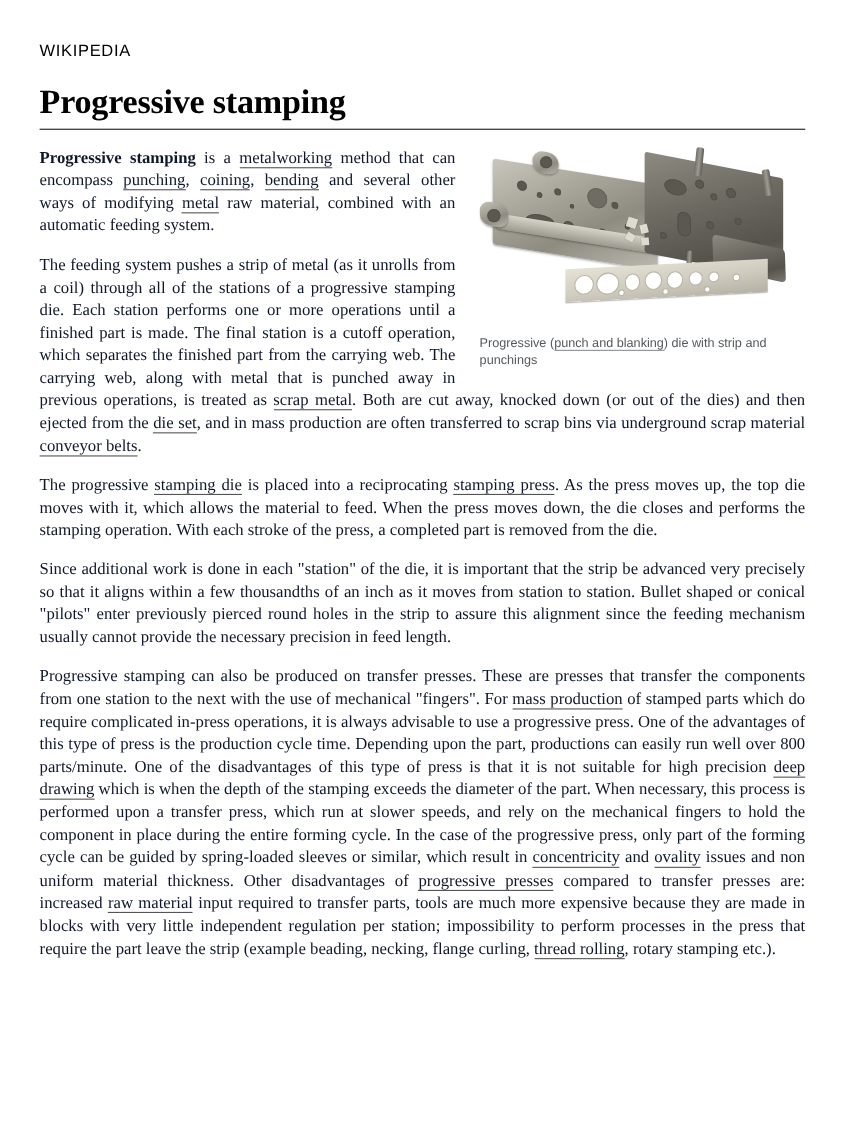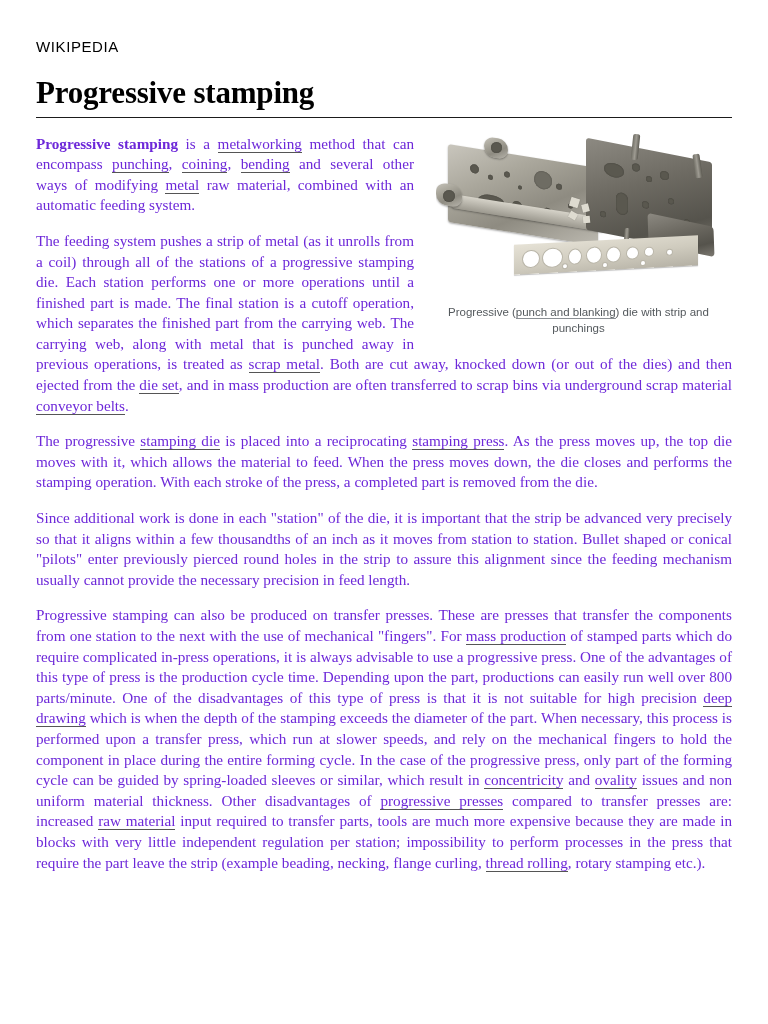--- a/index.html
+++ b/index.html
@@ -63,21 +63,20 @@
     background: #ffffff;
     overflow: hidden;
   }
   .figure-caption {
     font-family: "Liberation Sans", "DejaVu Sans", sans-serif;
     font-size: 11.5px;
     line-height: 1.45;
     color: #54595d;
     margin-top: 22px;
     width: 285px;
-    text-align: center;
   }
   .figure-caption .lnk {
     border-bottom: 1px solid #8a8f94;
   }
 
   
   .die {
     position: absolute;
   }
   .die-body {
@@ -114,21 +113,21 @@
     background: #dedbd0;
     box-shadow: 0 0 1px rgba(0,0,0,0.3);
   }
 
   
   p.body {
     font-size: 15.2px;
     line-height: 1.355;
     text-align: justify;
     margin: 0 0 15px 0;
-    color: #6d28d9;
+    color: #0f172a;
     hyphens: none;
   }
   p.body.first { margin-top: 16px; }
   p.body:last-of-type { margin-bottom: 0; }
   .lnk {
     color: inherit;
     text-decoration: none;
     border-bottom: 1px solid #555;
   }
   .bold { font-weight: bold; }

